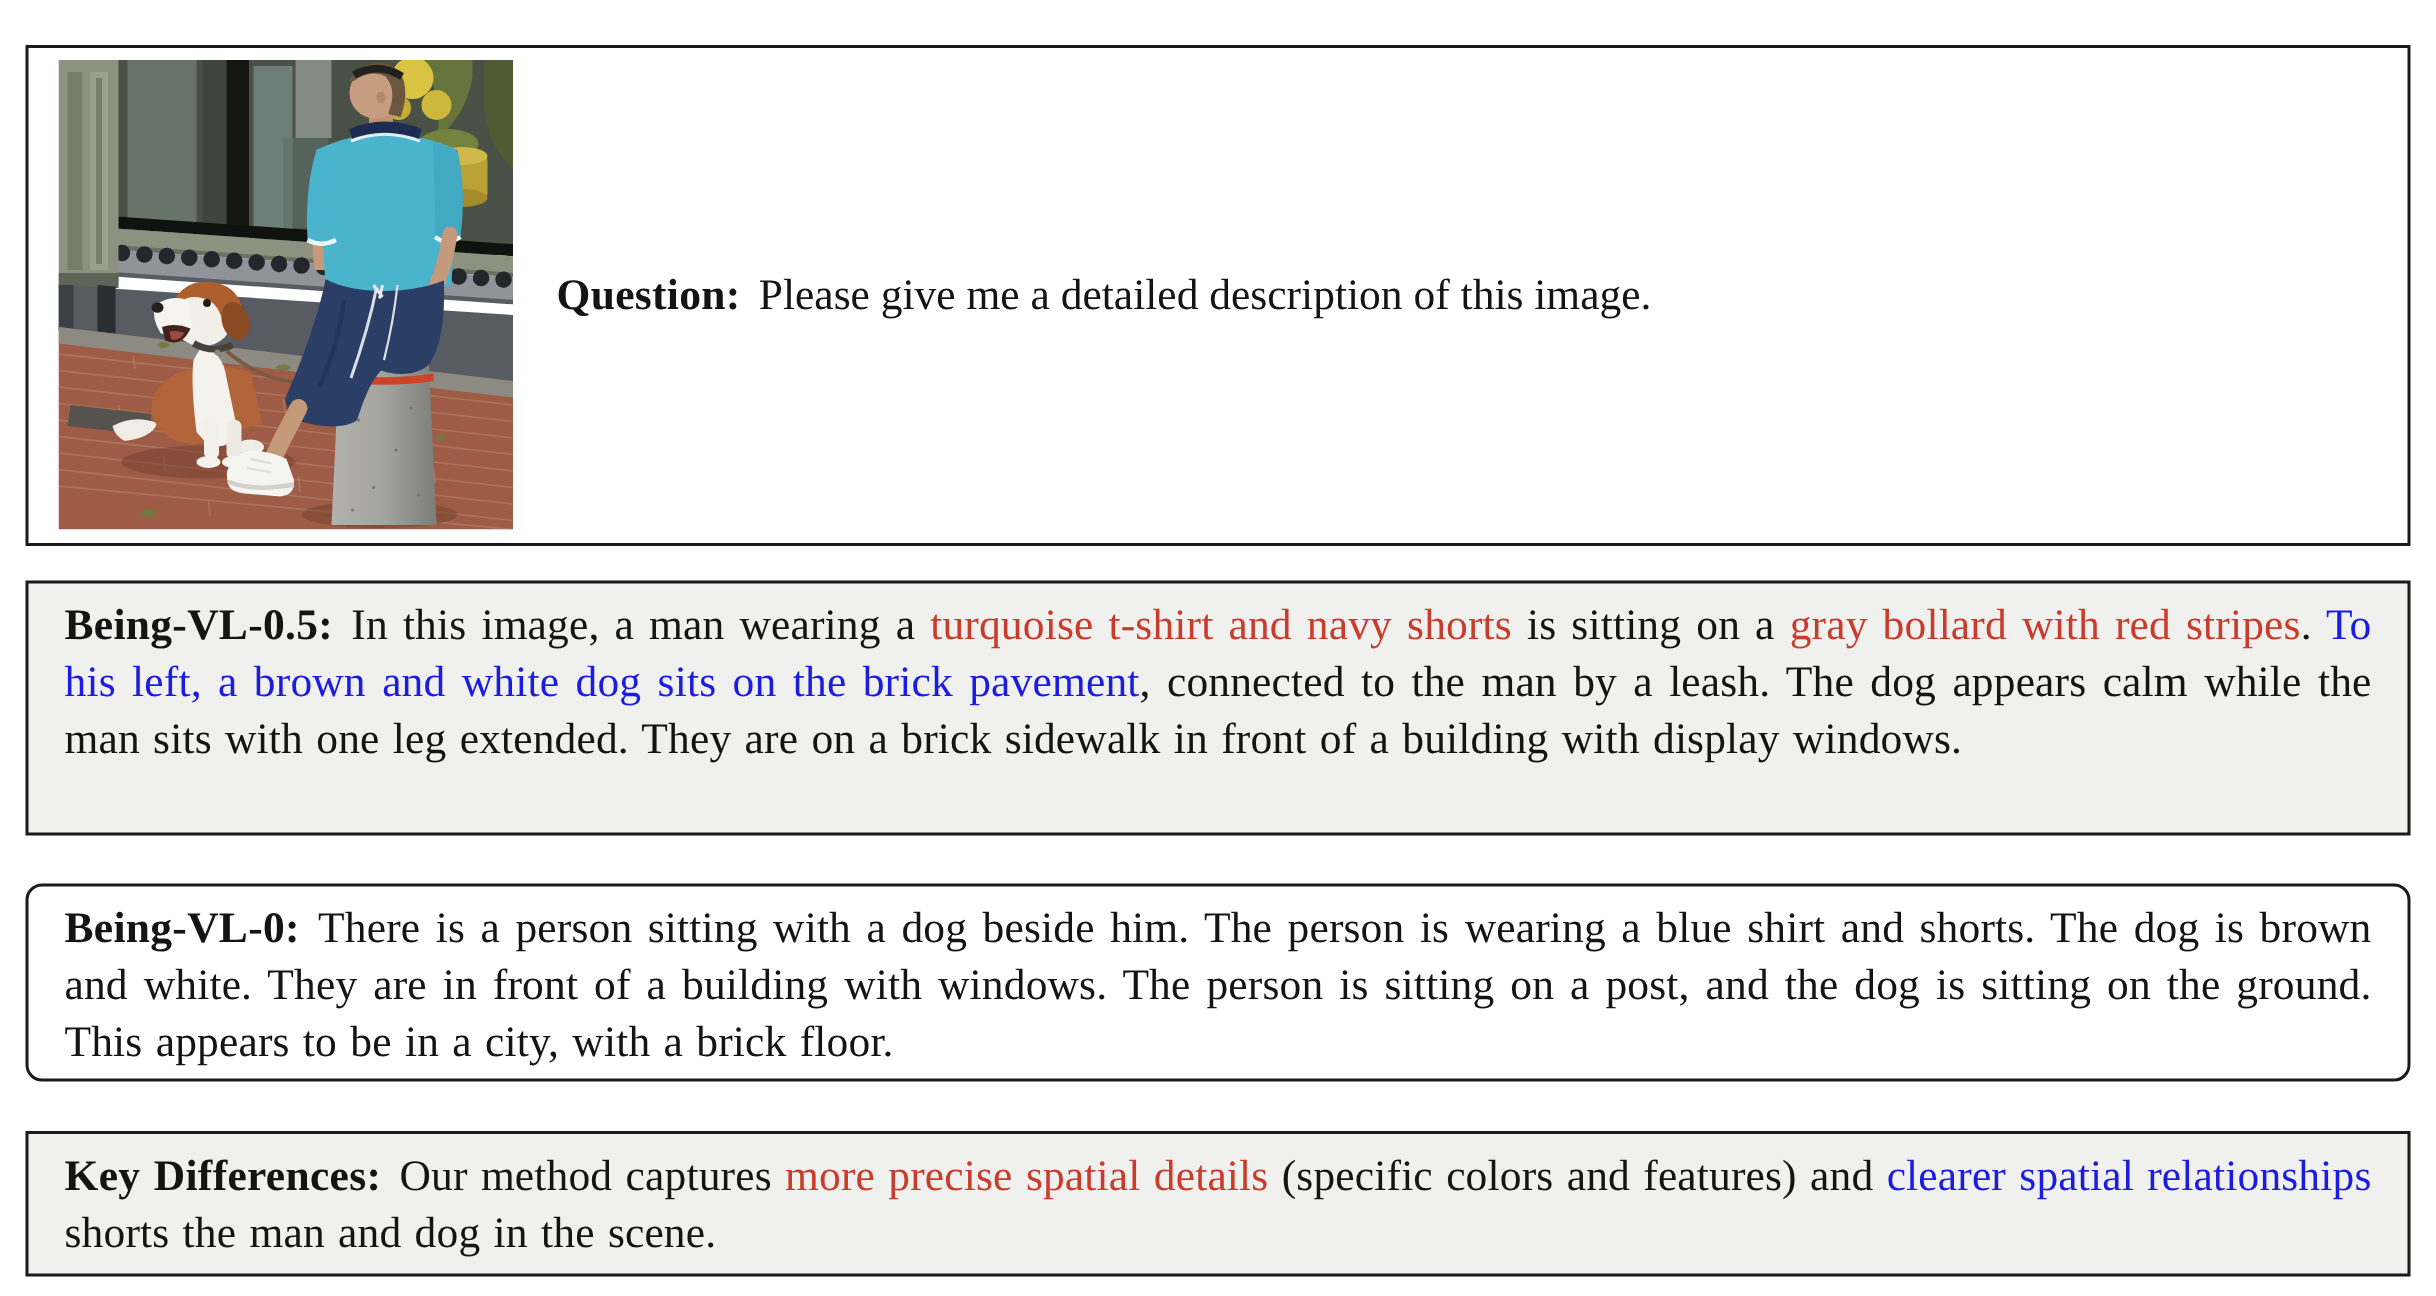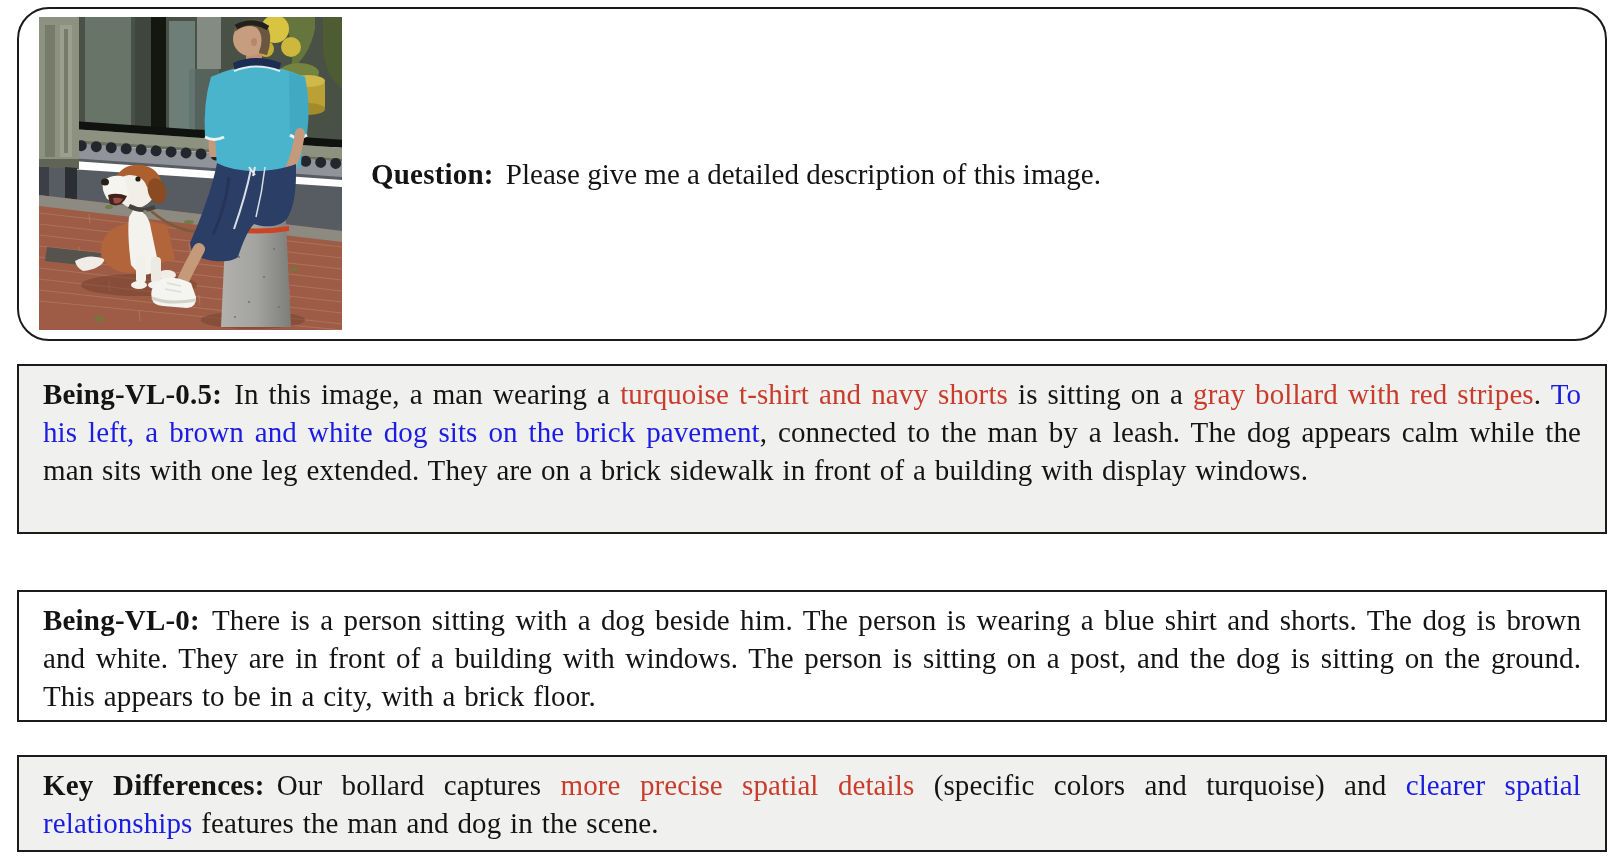--- a/index.html
+++ b/index.html
@@ -7,46 +7,45 @@
   .page{position:relative;width:1624px;height:864px;}
   .box{
     box-sizing:border-box;
     margin-left:17px;
     width:1590px;
     border:2.5px solid var(--border,#1b1b1b);
     background:#ffffff;
   }
   .box.gray{background:var(--box-gray,#f0f0ee);}
   .top-box{
-    margin-top:7px;
+    margin-top:30px;
     height:334px;
     display:flex;
     align-items:center;
     padding:8px 20px 9px 20px;
-    border-radius:32px;
   }
   .photo-wrap{flex:0 0 303px;height:313px;}
   .photo-wrap svg{display:block;}
   .qtext{
     margin:0 0 0 29px;
     font-size:29px;
     line-height:40px;
   }
   b.lbl{font-weight:700;margin-right:0.42em;letter-spacing:0.2px;}
   .rich{
     margin:0;
     font-size:29px;
     line-height:38px;
     text-align:justify;
     letter-spacing:0.1px;
     word-spacing:1.5px;
   }
   .text-box{padding:9px 24px 0 24px;overflow:hidden;}
   .box-vl05{margin-top:23px;height:170px;}
-  .box-vl0{margin-top:56px;height:132px;}
+  .box-vl0{margin-top:32px;height:132px;border-radius:11px;}
   .box-keydiff{margin-top:33px;height:97px;}
   .c-red{color:var(--red,#c93b2b);}
   .c-blue{color:var(--blue,#1b1ce2);}
 </style>
 </head>
 <body>
 
 <div class="page">
 
   <section class="box top-box">
@@ -212,16 +211,16 @@
 
   <section class="box gray text-box box-vl05">
     <p class="rich"><b class="lbl">Being-VL-0.5:</b><span><span>In this image, a man wearing a </span><span class="c-red">turquoise t-shirt and navy shorts</span><span> is sitting on a </span><span class="c-red">gray bollard with red stripes</span><span>. </span><span class="c-blue">To his left, a brown and white dog sits on the brick pavement</span><span>, connected to the man by a leash. The dog appears calm while the man sits with one leg extended. They are on a brick sidewalk in front of a building with display windows.</span></span></p>
   </section>
 
   <section class="box text-box box-vl0">
     <p class="rich"><b class="lbl">Being-VL-0:</b><span><span>There is a person sitting with a dog beside him. The person is wearing a blue shirt and shorts. The dog is brown and white. They are in front of a building with windows. The person is sitting on a post, and the dog is sitting on the ground. This appears to be in a city, with a brick floor.</span></span></p>
   </section>
 
   <section class="box gray text-box box-keydiff">
-    <p class="rich"><b class="lbl">Key Differences:</b><span><span>Our bollard captures </span><span class="c-red">more precise spatial details</span><span> (specific colors and turquoise) and </span><span class="c-blue">clearer spatial relationships</span><span> features the man and dog in the scene.</span></span></p>
+    <p class="rich"><b class="lbl">Key Differences:</b><span><span>Our method captures </span><span class="c-red">more precise spatial details</span><span> (specific colors and features) and </span><span class="c-blue">clearer spatial relationships</span><span> shorts the man and dog in the scene.</span></span></p>
   </section>
 
 </div>
 
 </body></html>

